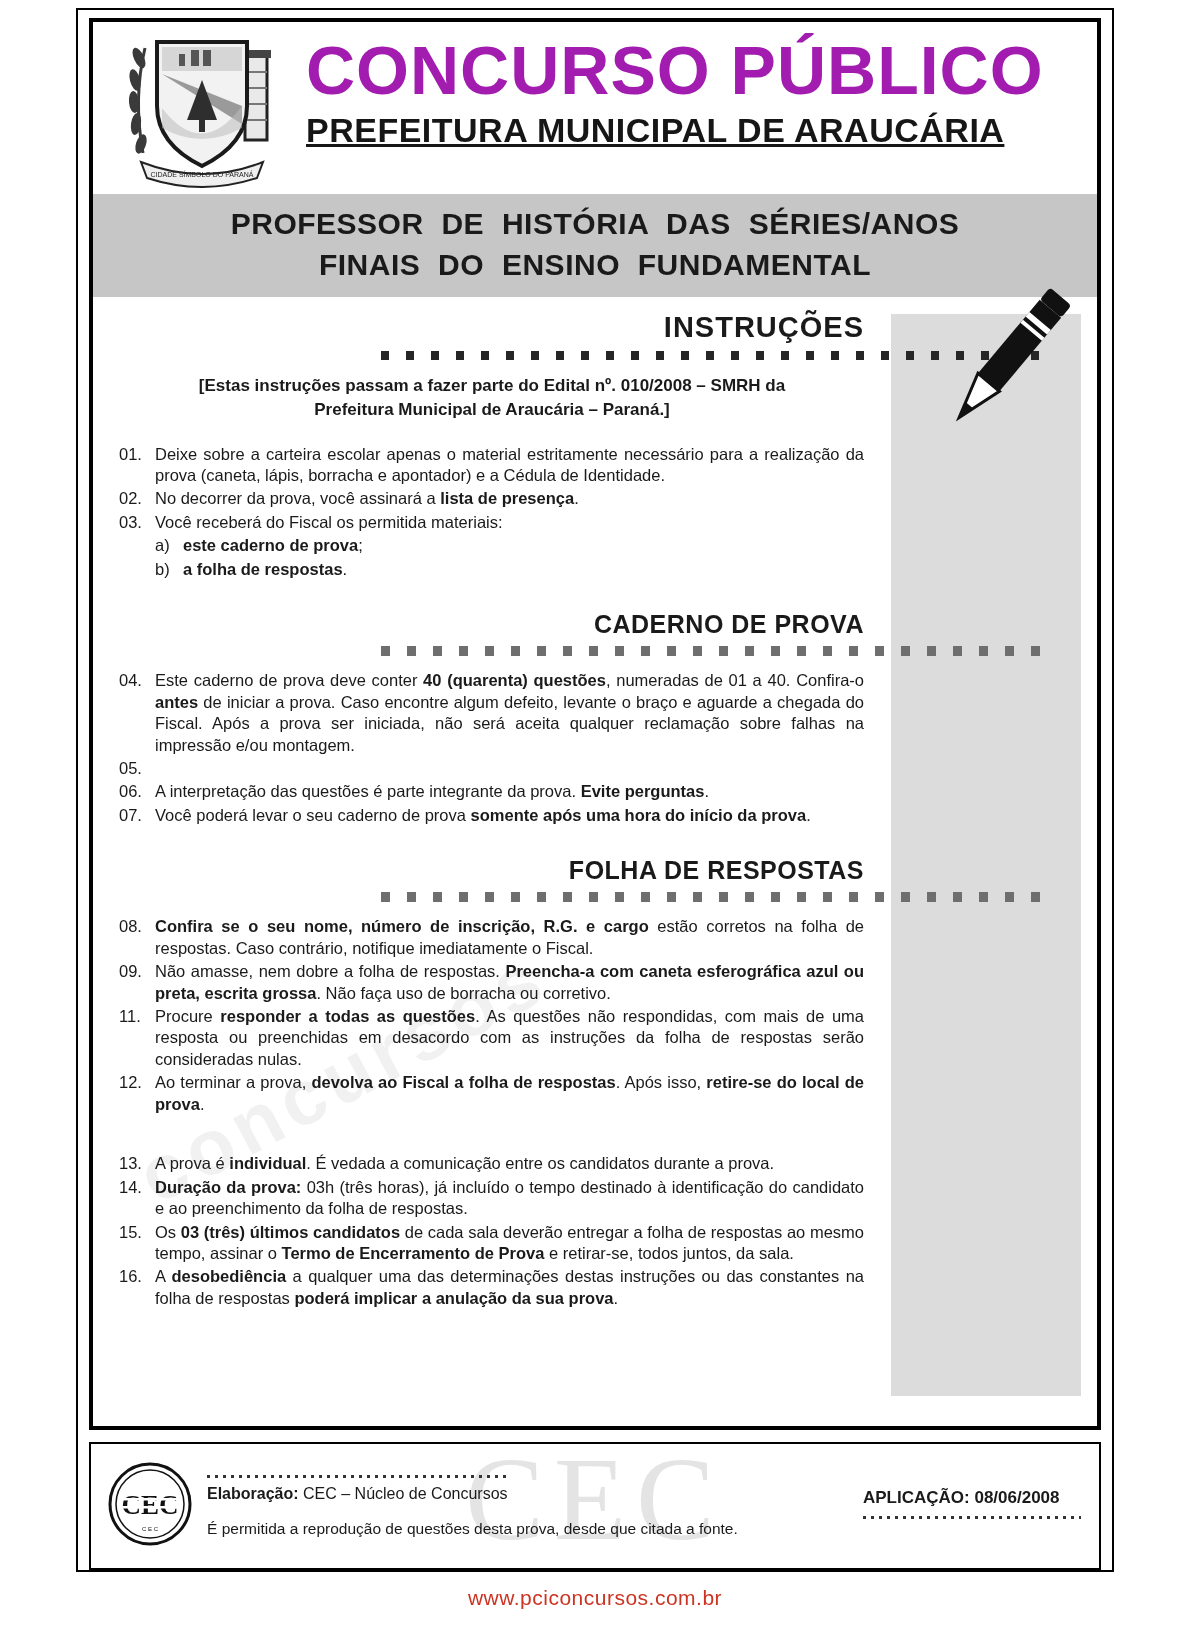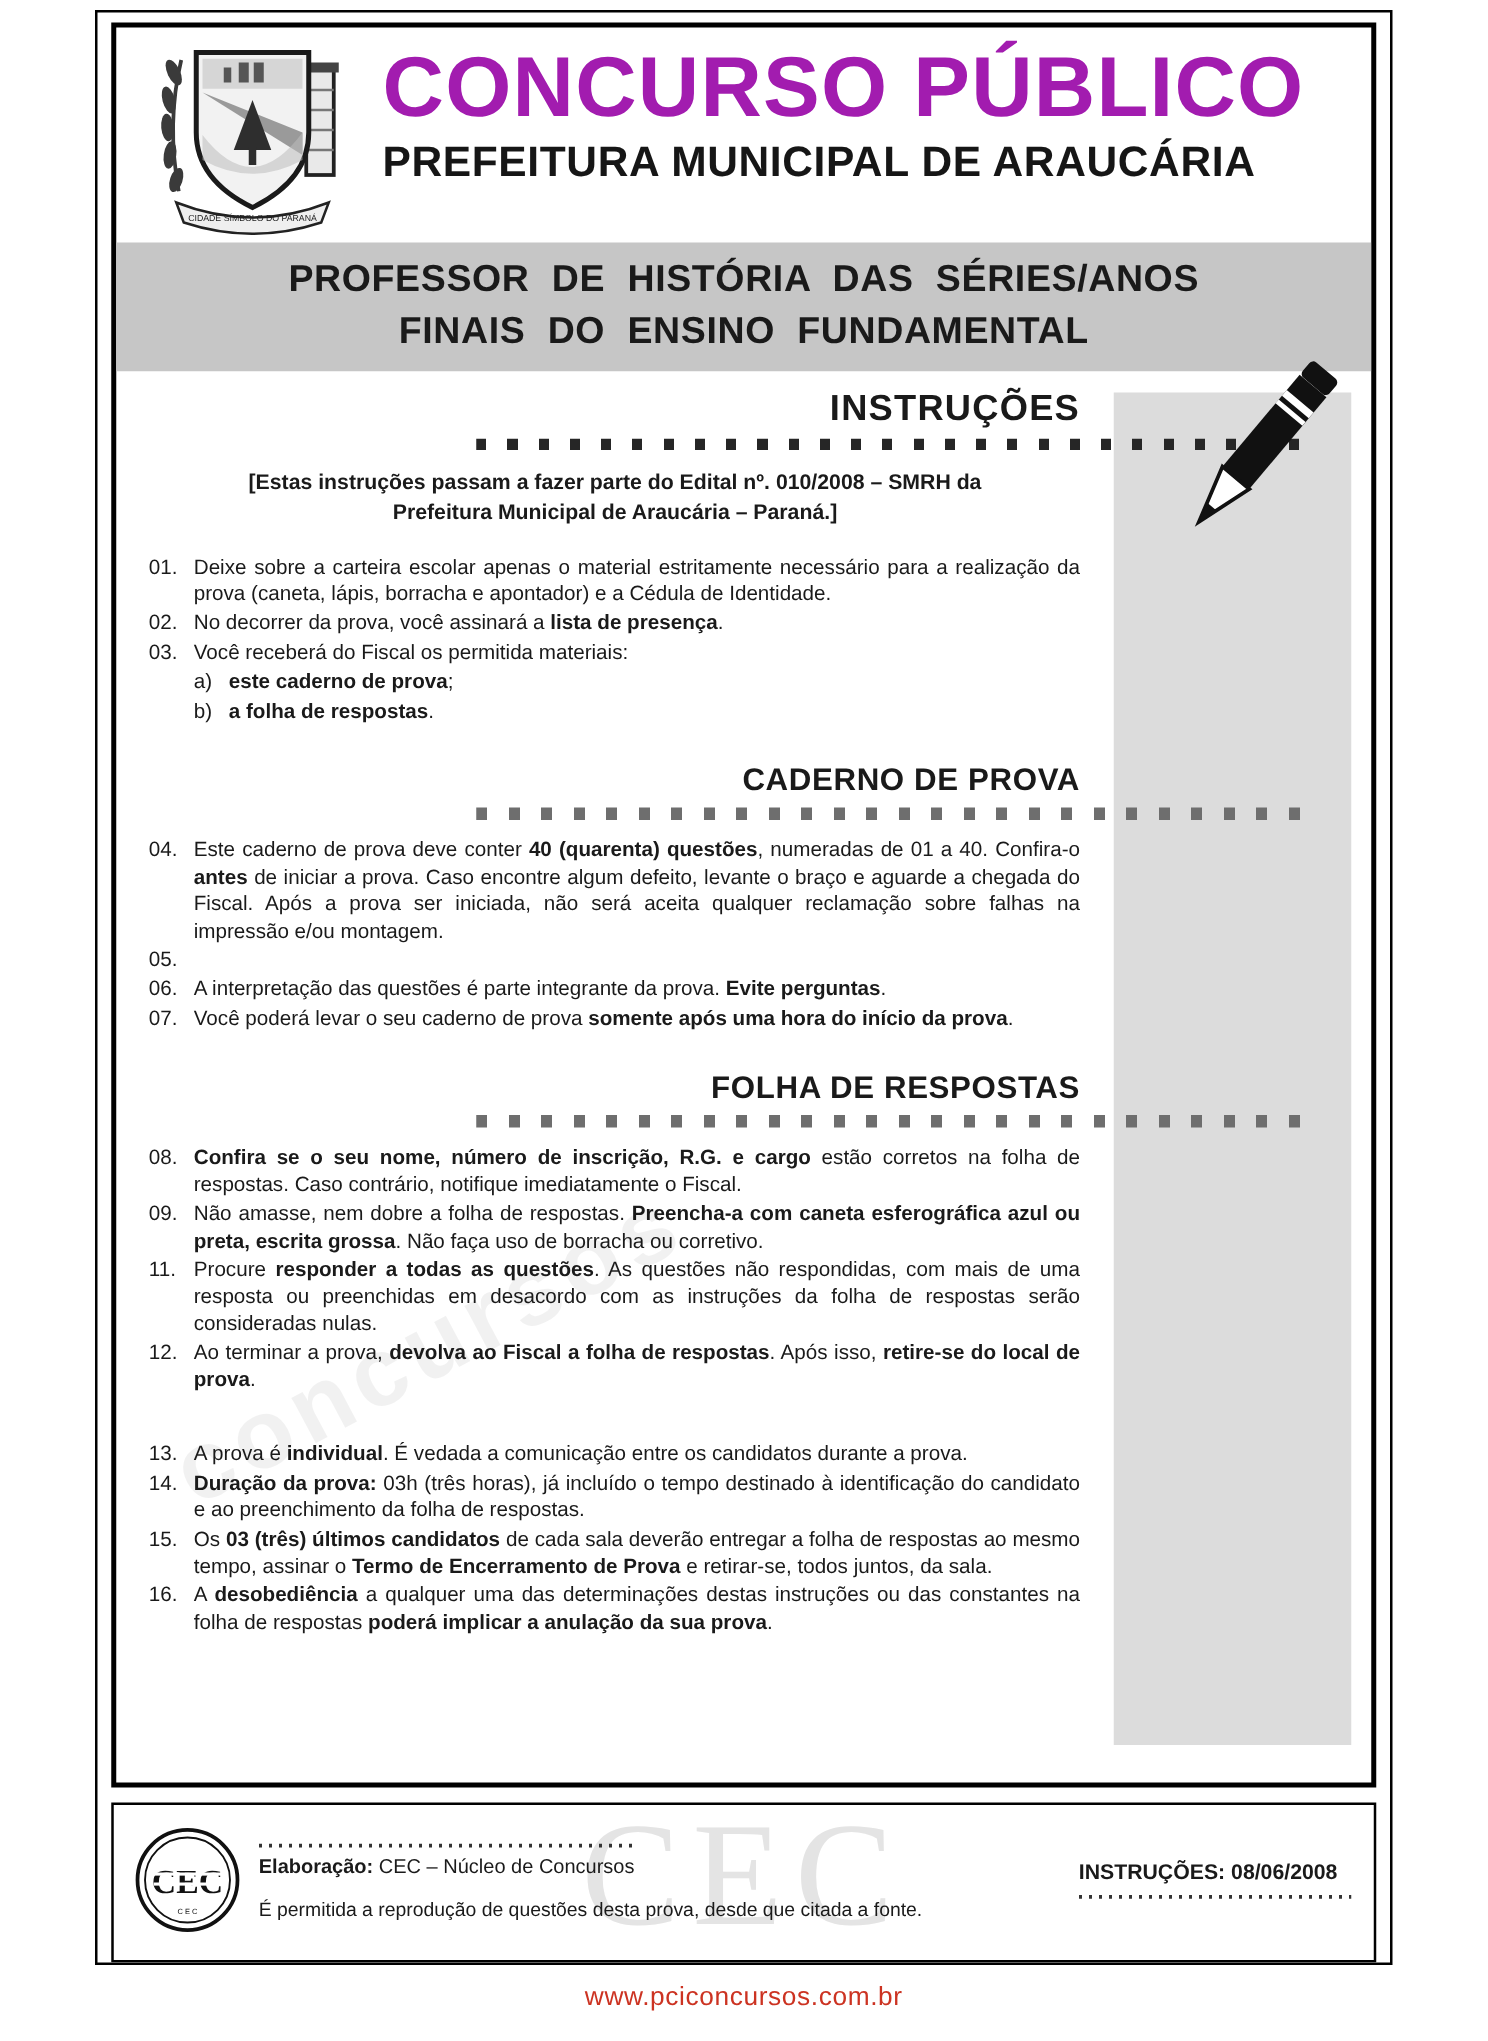--- a/index.html
+++ b/index.html
@@ -14,21 +14,21 @@
   }
   .main-box {
     position:absolute; left:11px; top:8px; width:1012px; height:1412px;
     border:4px solid #000; background:#fff; overflow:hidden;
   }
   
   .header { display:flex; align-items:flex-start; gap:16px; padding:6px 10px 0 12px; }
   .logo-wrap svg { display:block; }
   .titles { padding-top:8px; }
   .t1 { font-size:68px; font-weight:bold; line-height:1.02; letter-spacing:1px; white-space:nowrap; color:#a21caf; }
-  .t2 { font-size:34px; font-weight:bold; margin-top:6px; white-space:nowrap; letter-spacing:0.5px; color:#161616; }
+  .t2 { font-size:34px; font-weight:bold; margin-top:6px; white-space:nowrap; letter-spacing:0.5px; color:#161616;text-decoration:underline; }
   
   .job-banner { background:var(--band-gray,#c6c6c6); margin-top:6px; padding:10px 0 12px; text-align:center; }
   .job-line { font-size:30px; font-weight:bold; word-spacing:9px; line-height:1.35; letter-spacing:0.5px; }
   
   .content { position:relative; z-index:1; padding:14px 0 0 26px; }
   .side-shade { position:absolute; top:292px; right:16px; width:190px; height:1082px;
     background:var(--side-band-gray,#dcdcdc); z-index:0; }
   .pencil { position:absolute; top:256px; right:26px; z-index:3; }
   .watermark {
     position:absolute; left:30px; top:1120px; z-index:0;
@@ -252,21 +252,21 @@
     <div class="footer-left">
       <div class="dotline elab-dots"></div>
       <div class="elab-line">
         <span class="lbl">Elaboração:</span><span> CEC – Núcleo de Concursos</span>
       </div>
       <div class="perm-line">É permitida a reprodução de questões desta prova, desde que citada a fonte.</div>
     </div>
 
     <div class="aplicacao">
       <div class="aplicacao-text">
-        <span>INSTRUÇÕES:</span><span> 08/06/2008</span>
+        <span>APLICAÇÃO:</span><span> 08/06/2008</span>
       </div>
       <div class="dotline aplic-dots"></div>
     </div>
   </div>
 
 </div>
 
 <div class="website">www.pciconcursos.com.br</div>
 
 </body></html>

